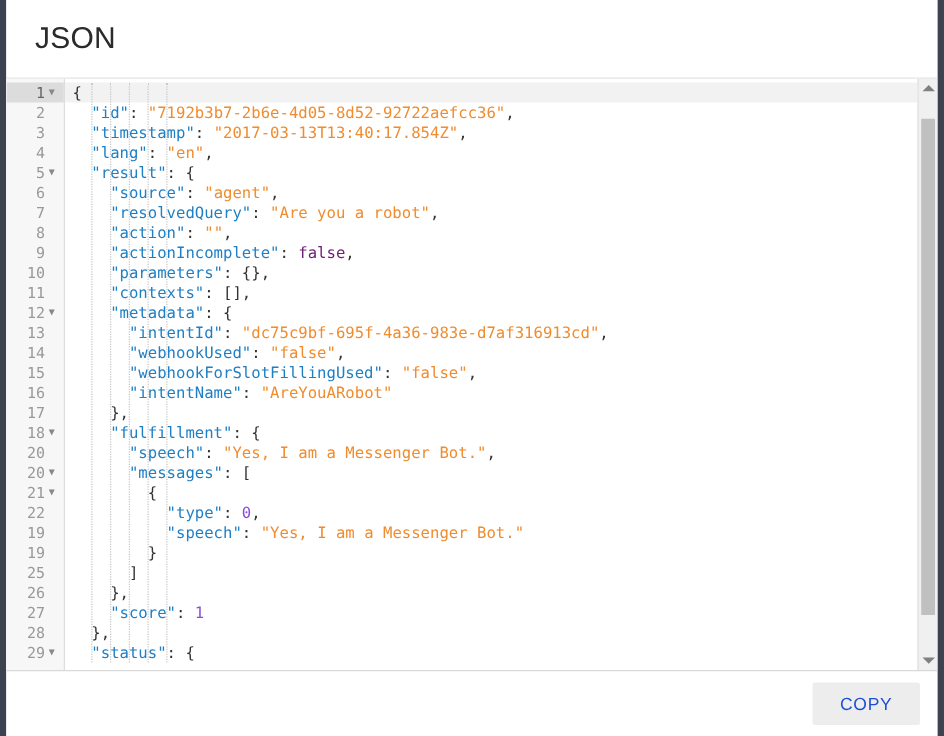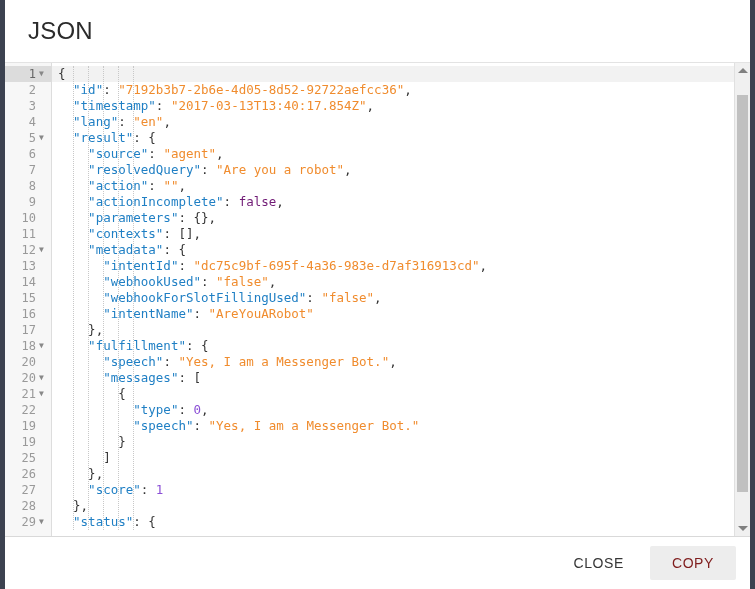--- a/index.html
+++ b/index.html
@@ -176,21 +176,21 @@
     font-family: "Liberation Sans", sans-serif;
     font-size: 14px;
     letter-spacing: 0.6px;
     border: none;
     background: transparent;
     cursor: pointer;
     padding: 9px 16px;
     border-radius: 2px;
   }
   .btn-close { color: #363636; }
-  .btn-copy  { color: #7f1d1d; background: #ededed; padding: 9px 22px; }
+  .btn-copy  { color: #1d4ed8; background: #ededed; padding: 9px 22px; }
 
   
   .edge {
     position: absolute;
     top: 0; bottom: 0;
     width: 5px;
     background: #3c4250;
   }
   .edge.left { left: 0; }
   .edge.right { right: 0; }
@@ -370,17 +370,16 @@
         <span class="sb-arrow up"></span>
       </div>
       <div class="sb-thumb" id="sb-thumb" style="top: 31.555px; height: 397.32px;"></div>
       <div class="sb-btn down">
         <span class="sb-arrow down"></span>
       </div>
     </div>
   </div>
 
   <div class="dlg-footer">
-    <button class="btn btn-close">CLOSE</button>
     <button class="btn btn-copy">COPY</button>
   </div>
 
 </div>
 
 </body></html>

